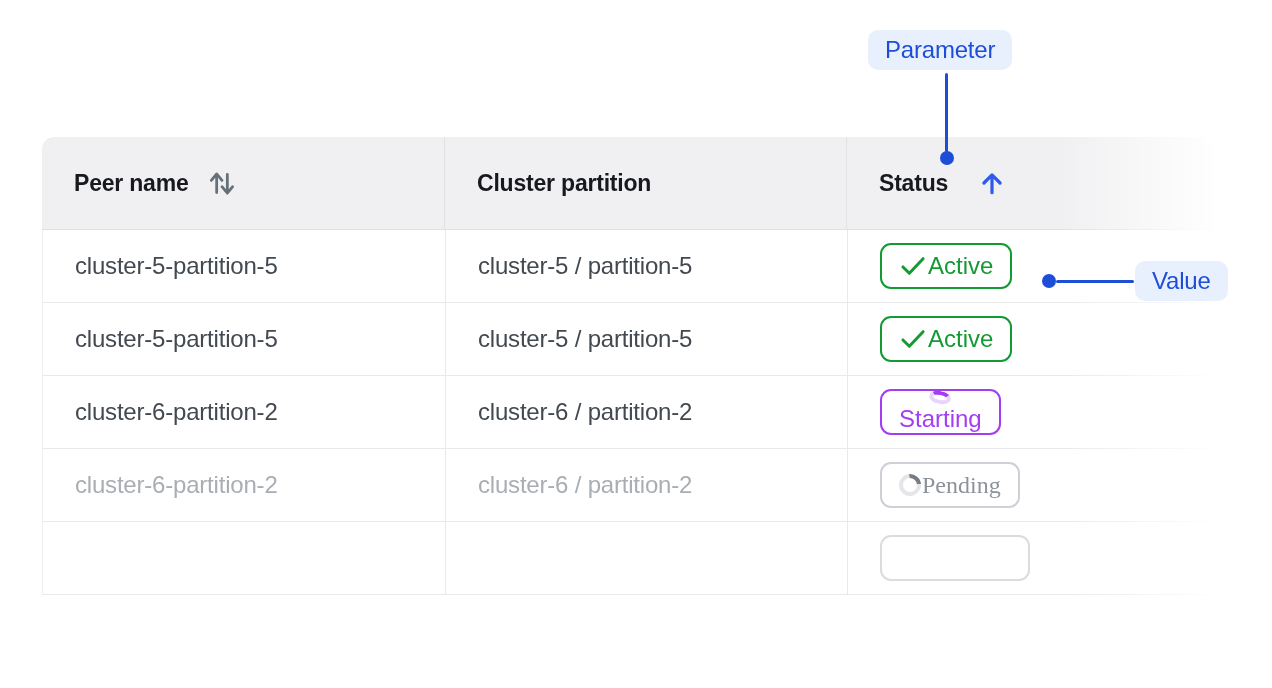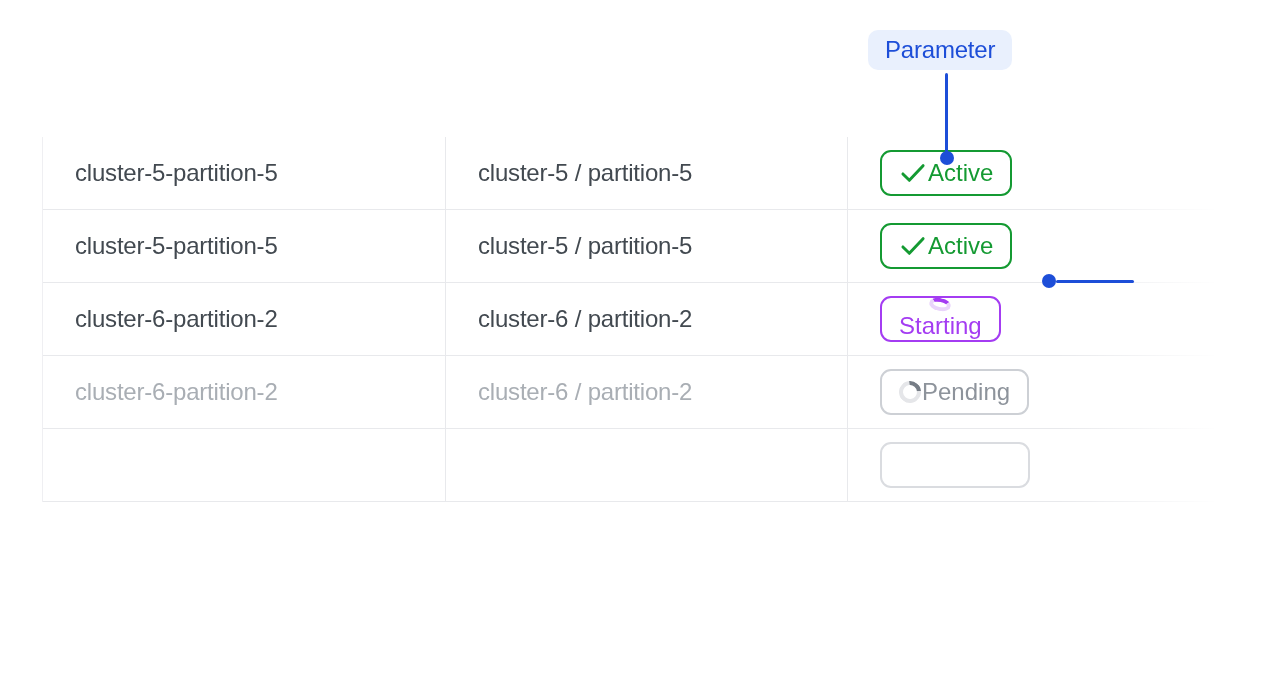--- a/index.html
+++ b/index.html
@@ -36,21 +36,21 @@
     display:inline-flex;align-items:center;gap:1px;height:46px;padding:0 17px;
     border:2px solid transparent;border-radius:11px;font-size:24px;font-weight:500;
     background:#fff;
   }
   .badge .check{display:none;}
   .badge .spinner{display:none;width:22px;height:22px;border-radius:50%;border:4px solid #eee;}
   .badge.active{border-color:var(--green);color:var(--green);}
   .badge.active .check{display:block;}
   .badge.starting{border-color:var(--purple);color:var(--purple);flex-direction:column;}
   .badge.starting .spinner{display:block;border-color:#e9d4fb;border-top-color:var(--purple);transform:rotate(12deg);}
-  .badge.pending{border-color:#cdd0d5;color:var(--gray);}
+  .badge.pending{border-color:#cdd0d5;color:var(--gray);font-family:Liberation Serif, serif;}
   .badge.pending .spinner{display:block;border-color:#e5e6e9;border-top-color:#767d86;transform:rotate(40deg);}
   .badge.ghost{border-color:#dadce0;width:150px;}
 
   .sort-icon{margin-left:18px;flex:none;}
   .asc-icon{margin-left:30px;flex:none;}
 
   
   .fade-right{
     position:absolute;left:1058px;top:128px;width:214px;height:560px;z-index:5;
     background:linear-gradient(90deg, rgba(255,255,255,0) 0%, #ffffff 75%);
@@ -76,20 +76,38 @@
   .dot{position:absolute;width:14px;height:14px;border-radius:50%;background:var(--blue);}
   #param-dot{left:940px;top:151px;}
   #value-dot{left:1042px;top:274px;}
 </style>
 </head>
 <body>
 
 <div class="canvas">
 
   <div class="table">
+    <div class="thead">
+      <div class="th c1">
+        <span>Peer name</span>
+        <svg class="sort-icon" width="30" height="32" viewBox="0 0 28 30" fill="none">
+          <path d="M9 24 V7 M4 12.5 L9 6.5 L14 12.5" stroke="#667079" stroke-width="2.6" stroke-linecap="round" stroke-linejoin="round"></path>
+          <path d="M19 7 V24 M14 18.5 L19 24.5 L24 18.5" stroke="#667079" stroke-width="2.6" stroke-linecap="round" stroke-linejoin="round"></path>
+        </svg>
+      </div>
+      <div class="th c2">
+        <span>Cluster partition</span>
+      </div>
+      <div class="th c3">
+        <span>Status</span>
+        <svg class="asc-icon" width="28" height="28" viewBox="0 0 26 26" fill="none">
+          <path d="M13 22 V6 M5.5 13 L13 5.5 L20.5 13" stroke="#2e5bee" stroke-width="3" stroke-linecap="round" stroke-linejoin="round"></path>
+        </svg>
+      </div>
+    </div>
     <div class="tbody" id="tbody">
   <div class="tr">
     <div class="td c1">
       <span class="cell-text">cluster-5-partition-5</span>
     </div>
     <div class="td c2">
       <span class="cell-text">cluster-5 / partition-5</span>
     </div>
     <div class="td c3">
       <span class="badge active">
@@ -172,15 +190,16 @@
 
   <div class="fade-right"></div>
   <div class="fade-bottom"></div>
 
   <div class="annot">
     <span class="annot-pill" id="param-pill">Parameter</span>
     <span class="connector-v"></span>
     <span class="dot" id="param-dot"></span>
     <span class="dot" id="value-dot"></span>
     <span class="connector-h"></span>
+    <span class="annot-pill" id="value-pill">Value</span>
   </div>
 
 </div>
 
 </body></html>

